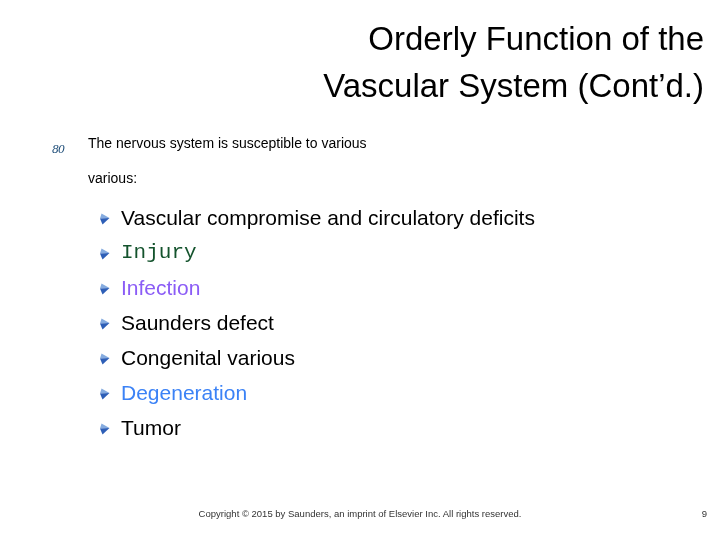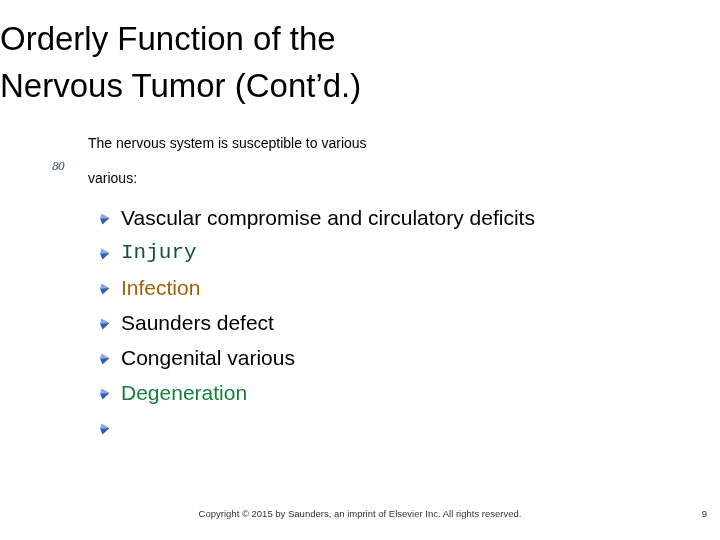--- a/index.html
+++ b/index.html
@@ -3,21 +3,21 @@
 <meta charset="utf-8">
 <style>
   html,body { margin:0; padding:0; background:#888; }
   .slide {
     position:relative; width:720px; height:540px;
     background:#ffffff; overflow:hidden;
     font-family:"Liberation Sans", sans-serif;
   }
   .title {
     position:absolute; top:15px; left:0; right:16px; margin:0;
-    text-align:left; font-size:33px; line-height:47px;
+    text-align:right; font-size:33px; line-height:47px;
     font-weight:400; color:#000000; letter-spacing:0px;
   }
   .intro-glyph {
     position:absolute; left:52px; top:144px;
     font-family:"DejaVu Serif", serif; font-style:italic;
     font-size:11px; line-height:12px; letter-spacing:-1px;
   }
   .intro-text {
     position:absolute; left:88px; top:126px;
     font-size:14px; line-height:35px; color:#000000;
@@ -39,23 +39,23 @@
   .page-number {
     position:absolute; right:13px; top:507px;
     font-size:9.5px; line-height:14px;
   }
 </style>
 </head>
 <body>
 
 <div class="slide">
 
-  <h1 class="title" style="color: rgb(0, 0, 0);"><span>Orderly Function of the</span><br><span>Nervous Tumor (Cont’d.)</span></h1>
+  <h1 class="title" style="color: rgb(0, 0, 0);"><span>Orderly Function of the</span><br><span>Vascular System (Cont’d.)</span></h1>
 
-  <span class="intro-glyph" style="color: rgb(31, 78, 121); margin-top: 17px;">80</span>
+  <span class="intro-glyph" style="color: rgb(31, 78, 121);">80</span>
 
   <div class="intro-text">
     <div>The nervous system is susceptible to various</div>
     <div>various:</div>
   </div>
 
   <ul class="sub-list">
       <li>
         <svg width="12" height="12" viewBox="0 0 12 12">
           <path d="M2,5.6 L11.5,5.1 L3.5,0.6 Z" fill="#85ABDF"></path>
@@ -68,48 +68,49 @@
           <path d="M2,5.6 L11.5,5.1 L3.5,0.6 Z" fill="#85ABDF"></path>
           <path d="M2,5.6 L11.5,5.1 L4.5,11.4 Z" fill="#2E5FB7"></path>
         </svg>
         <span class="bt" style="color: #14532d; font-family: Liberation Mono, monospace;">Injury</span>
       </li>
       <li>
         <svg width="12" height="12" viewBox="0 0 12 12">
           <path d="M2,5.6 L11.5,5.1 L3.5,0.6 Z" fill="#85ABDF"></path>
           <path d="M2,5.6 L11.5,5.1 L4.5,11.4 Z" fill="#2E5FB7"></path>
         </svg>
-        <span class="bt" style="color: #a16207;">Infection</span>
+        <span class="bt" style="color: #8b5cf6;">Infection</span>
       </li>
       <li>
         <svg width="12" height="12" viewBox="0 0 12 12">
           <path d="M2,5.6 L11.5,5.1 L3.5,0.6 Z" fill="#85ABDF"></path>
           <path d="M2,5.6 L11.5,5.1 L4.5,11.4 Z" fill="#2E5FB7"></path>
         </svg>
         <span class="bt" style="color: rgb(0, 0, 0);">Saunders defect</span>
       </li>
       <li>
         <svg width="12" height="12" viewBox="0 0 12 12">
           <path d="M2,5.6 L11.5,5.1 L3.5,0.6 Z" fill="#85ABDF"></path>
           <path d="M2,5.6 L11.5,5.1 L4.5,11.4 Z" fill="#2E5FB7"></path>
         </svg>
         <span class="bt" style="color: rgb(0, 0, 0);">Congenital various</span>
       </li>
       <li>
         <svg width="12" height="12" viewBox="0 0 12 12">
           <path d="M2,5.6 L11.5,5.1 L3.5,0.6 Z" fill="#85ABDF"></path>
           <path d="M2,5.6 L11.5,5.1 L4.5,11.4 Z" fill="#2E5FB7"></path>
         </svg>
-        <span class="bt" style="color: #15803d;">Degeneration</span>
+        <span class="bt" style="color: #3b82f6;">Degeneration</span>
       </li>
       <li>
         <svg width="12" height="12" viewBox="0 0 12 12">
           <path d="M2,5.6 L11.5,5.1 L3.5,0.6 Z" fill="#85ABDF"></path>
           <path d="M2,5.6 L11.5,5.1 L4.5,11.4 Z" fill="#2E5FB7"></path>
         </svg>
+        <span class="bt" style="color: rgb(0, 0, 0);">Tumor</span>
       </li>
     </ul>
 
   <div class="footer-copyright" style="color: rgb(51, 51, 51);">Copyright © 2015 by Saunders, an imprint of Elsevier Inc. All rights reserved.</div>
 
   <div class="page-number" style="color: rgb(51, 51, 51);">9</div>
 
 </div>
 
 </body></html>

